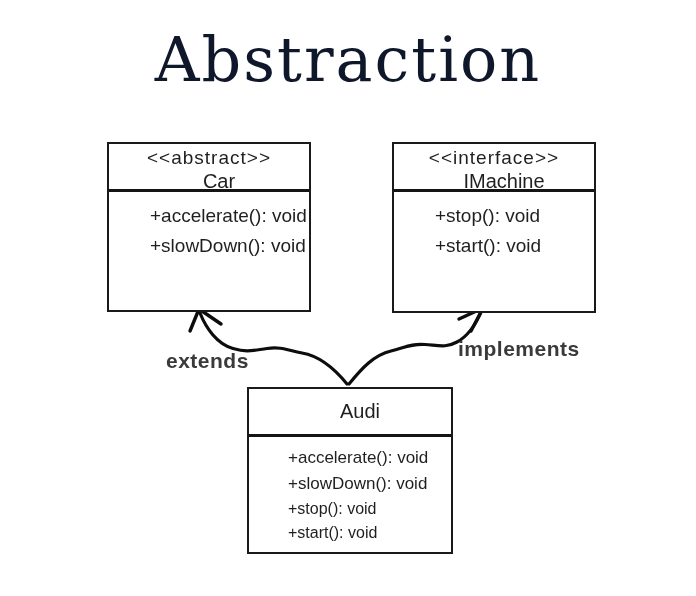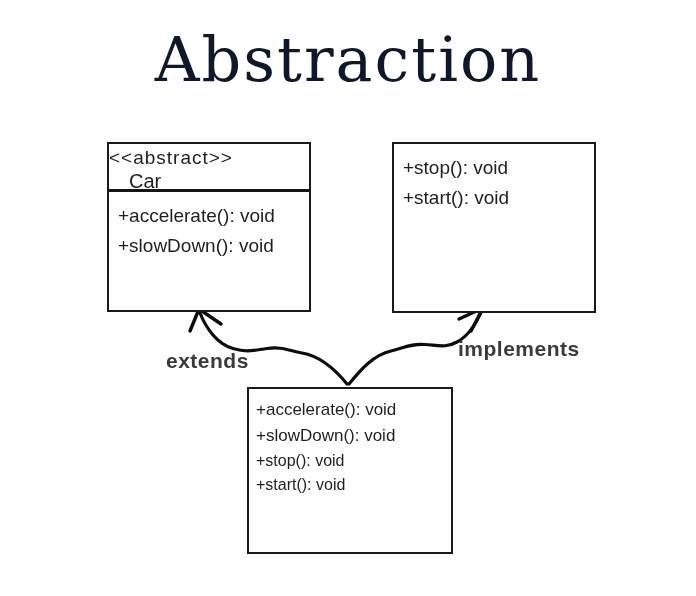--- a/index.html
+++ b/index.html
@@ -14,27 +14,27 @@
     color:#0f172a; letter-spacing:2px;
   }
   .arrows { position:absolute; left:0; top:0; width:696px; height:596px; }
   .uml-box {
     position:absolute; background:#ffffff; border:2px solid #1a1a1a;
     box-sizing:border-box; color:#1f1f1f;
   }
   .box-car      { left:107px; top:142px; width:204px; height:170px; }
   .box-imachine { left:392px; top:142px; width:204px; height:171px; }
   .box-audi     { left:247px; top:387px; width:206px; height:167px; }
-  .box-header { border-bottom:3px solid #141414; text-align:left; box-sizing:border-box; }
+  .box-header { border-bottom:3px solid #141414; text-align:center; box-sizing:border-box; }
   .box-car .box-header, .box-imachine .box-header { height:48px; padding-top:2px; }
   .stereotype { font-size:19px; line-height:24px; letter-spacing:1px; white-space:nowrap; }
   .class-name { font-size:20px; line-height:22px;padding-left:20px; }
   .box-audi .box-header { height:48px; }
   .box-audi .class-name { line-height:45px; font-size:20px; }
-  .box-body { padding:9px 4px 0 9px; }
+  .box-body { padding:9px 4px 0 9px;margin-left:32px; }
   .method { font-size:19px; line-height:30px; white-space:nowrap; color:#1f1f1f; }
   .box-audi .box-body { padding:8px 3px 0 7px; }
   .box-audi .method { font-size:17px; line-height:26px; }
   .box-audi .method.small { font-size:16px; line-height:24px; }
   .rel-label {
     position:absolute; font-weight:700; font-size:21px; color:#3a3a3a;
     letter-spacing:0.5px;
   }
   .extends-label { left:166px; top:349px; }
   .implements-label { left:458px; top:337px; }
@@ -58,27 +58,34 @@
       <div class="stereotype">&lt;&lt;abstract&gt;&gt;</div>
       <div class="class-name">Car</div>
     </div>
     <div class="box-body">
       <div class="method">+accelerate(): void</div>
       <div class="method">+slowDown(): void</div>
     </div>
   </div>
 
   <div class="uml-box box-imachine">
+    <div class="box-header">
+      <div class="stereotype">&lt;&lt;interface&gt;&gt;</div>
+      <div class="class-name">IMachine</div>
+    </div>
     <div class="box-body">
       <div class="method">+stop(): void</div>
       <div class="method">+start(): void</div>
     </div>
   </div>
 
   <div class="uml-box box-audi">
+    <div class="box-header">
+      <div class="class-name">Audi</div>
+    </div>
     <div class="box-body">
       <div class="method">+accelerate(): void</div>
       <div class="method">+slowDown(): void</div>
       <div class="method small">+stop(): void</div>
       <div class="method small">+start(): void</div>
     </div>
   </div>
 
   <div class="rel-label implements-label">implements</div>
   <div class="rel-label extends-label">extends</div>

